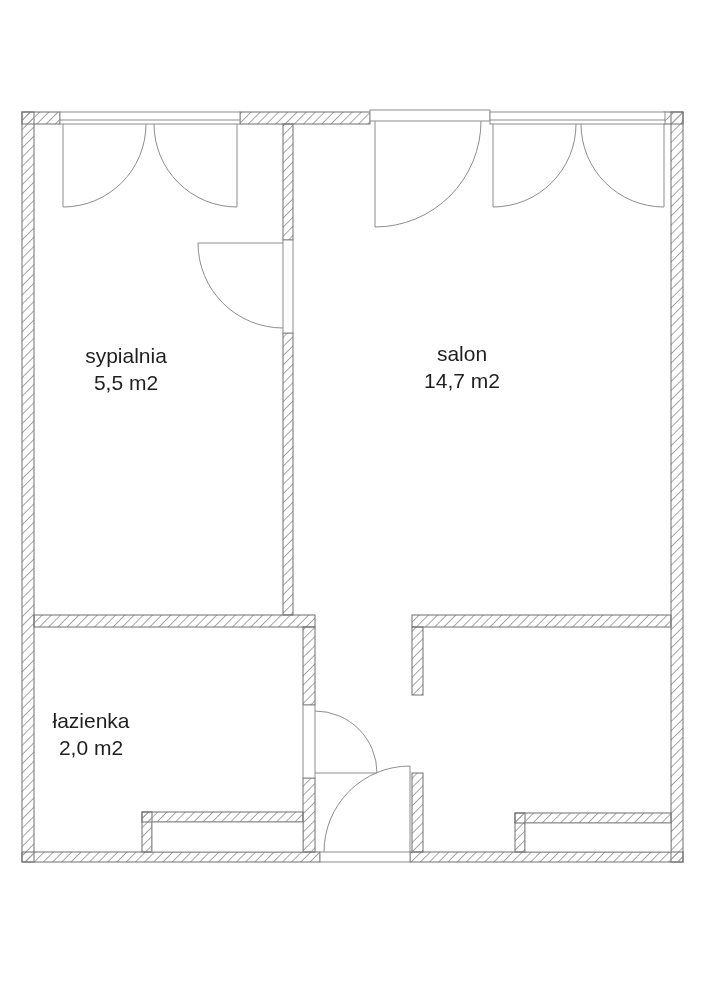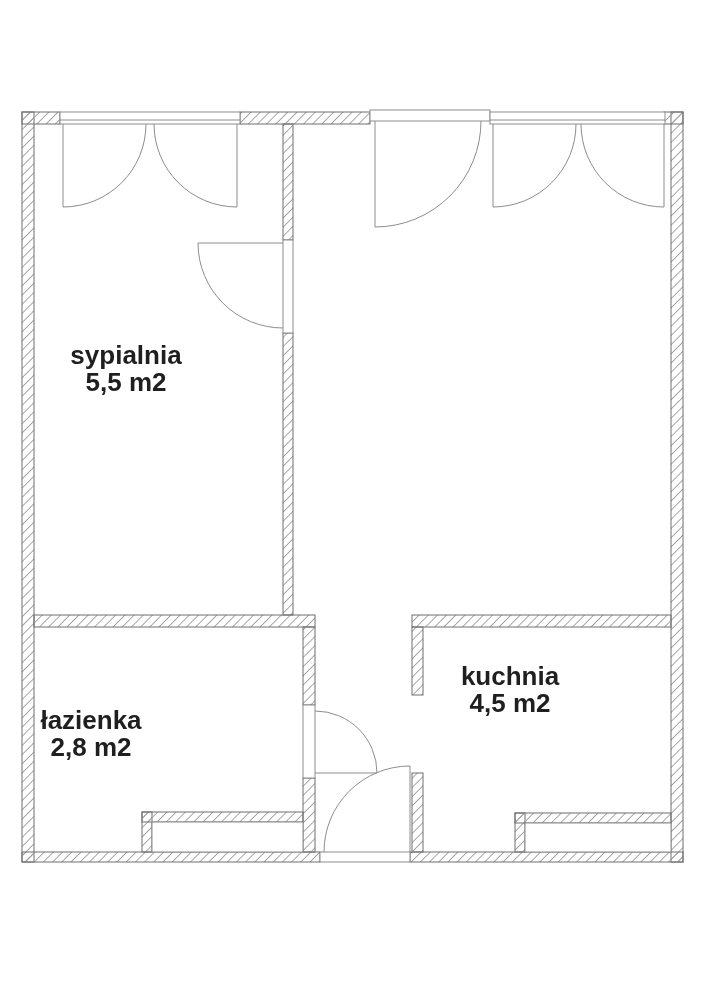--- a/index.html
+++ b/index.html
@@ -20,24 +20,23 @@
   .plan-svg{position:absolute;left:0;top:0;}
   .wall{fill:url(#hatchPattern);stroke:var(--wall-outline);stroke-width:1;}
   .opening{fill:#ffffff;stroke:var(--fixture);stroke-width:1;}
   .fixture{fill:none;stroke:var(--fixture);stroke-width:1;}
   .hatch-line{stroke:var(--hatch);stroke-width:0.9;}
   .room-label{
     position:absolute;
     transform:translateX(-50%);
     text-align:center;
     color:var(--text);
-    font-size:26px;
+    font-size:21px;
     line-height:27px;
     white-space:nowrap;
-    font-weight:bold;
   }
 </style>
 </head>
 <body>
 
 <div class="canvas">
 
   <svg class="plan-svg" width="707" height="1000" viewBox="0 0 707 1000">
     <defs>
       <pattern id="hatchPattern" width="6.5" height="6.5" patternUnits="userSpaceOnUse" patternTransform="rotate(-45)">
@@ -99,24 +98,24 @@
     <rect class="opening" x="320" y="852" width="90" height="10"></rect>
     <path class="fixture" d="M410 766 V852"></path>
     <path class="fixture" d="M324 852 A86 86 0 0 1 410 766"></path>
   </svg>
 
   <div class="room-label" style="left:126px;top:342px">
     <div>sypialnia</div>
     <div>5,5 m2</div>
   </div>
 
+  <div class="room-label" style="left:462px;top:340px">
+    <div>salon</div>
+    <div>14,7 m2</div>
+  </div>
 
   <div class="room-label" style="left:91px;top:707px">
     <div>łazienka</div>
-    <div>2,8 m2</div>
+    <div>2,0 m2</div>
   </div>
 
-  <div class="room-label" style="left:510px;top:663px">
-    <div>kuchnia</div>
-    <div>4,5 m2</div>
-  </div>
 
 </div>
 
 </body></html>

